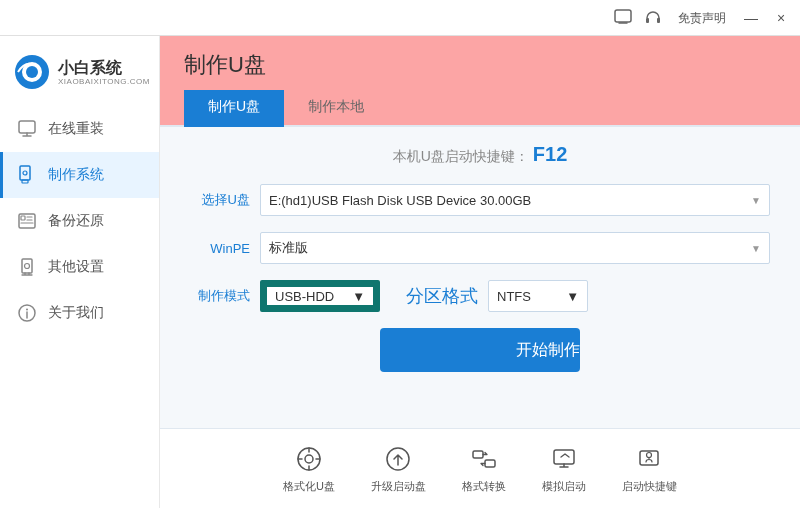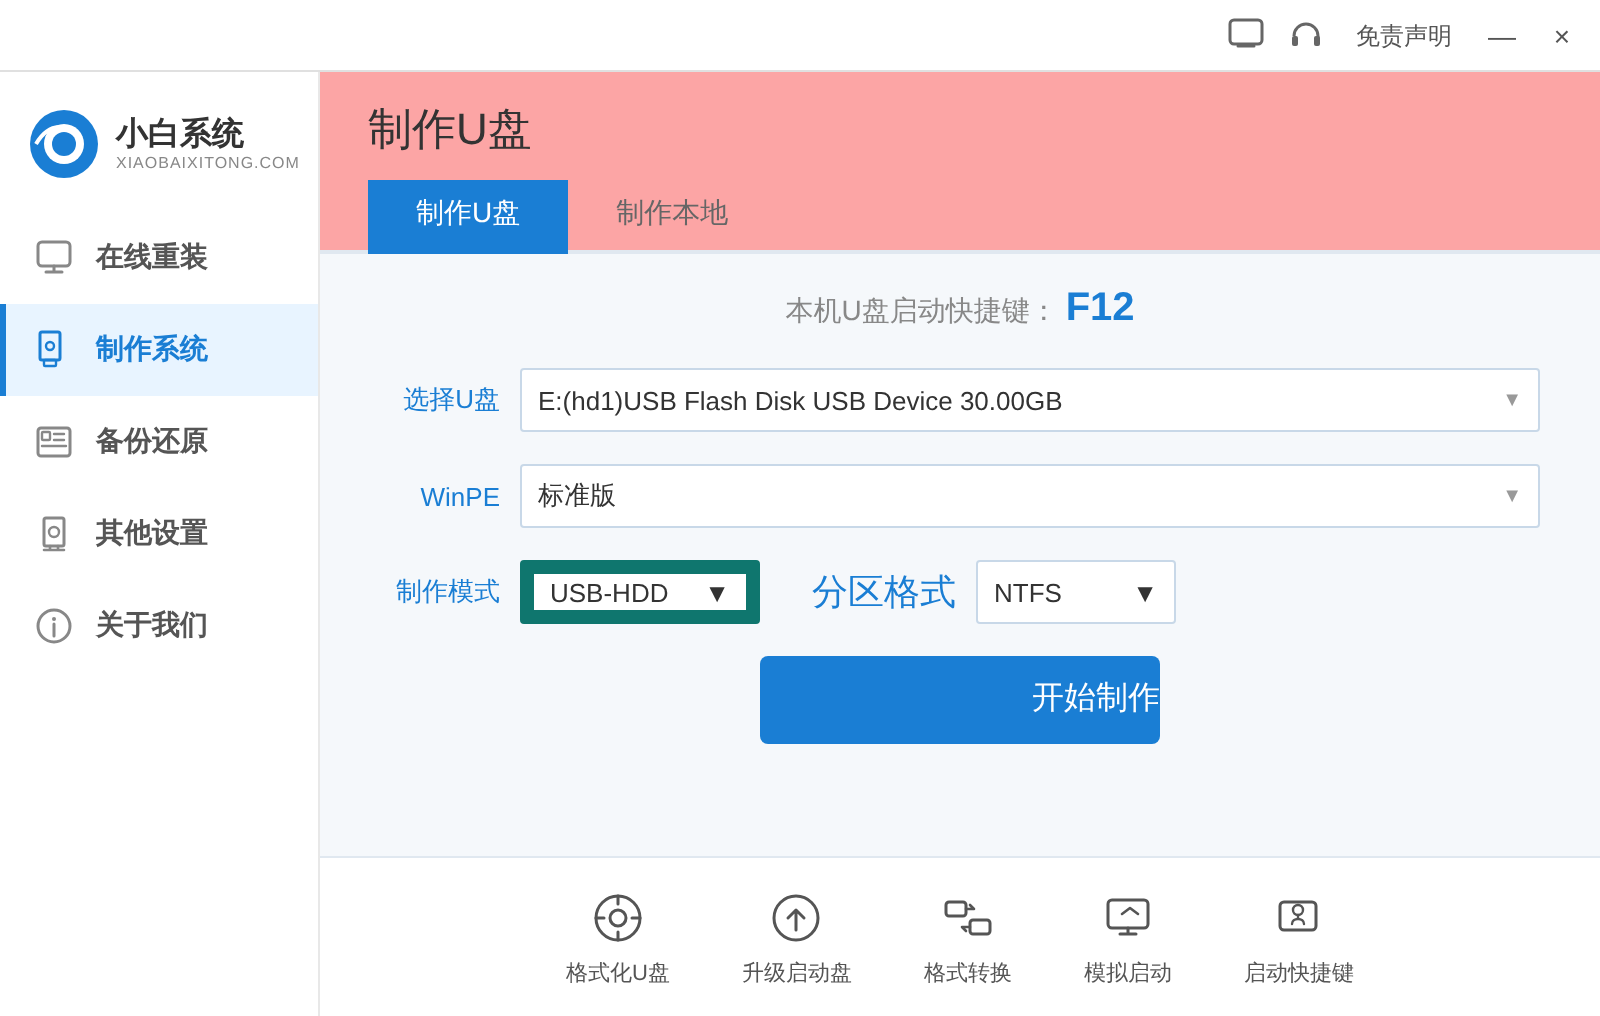--- a/index.html
+++ b/index.html
@@ -95,21 +95,20 @@
 
     .sidebar-item {
       display: flex;
       align-items: center;
       padding: 12px 16px;
       cursor: pointer;
       color: #555;
       font-size: 14px;
       gap: 10px;
       position: relative;
-      font-weight: bold;
     }
     .sidebar-item.active {
       color: #1a7ed4;
       background: #e8f4ff;
     }
     .sidebar-item.active::before {
       content: '';
       position: absolute;
       left: 0;
       top: 0;

